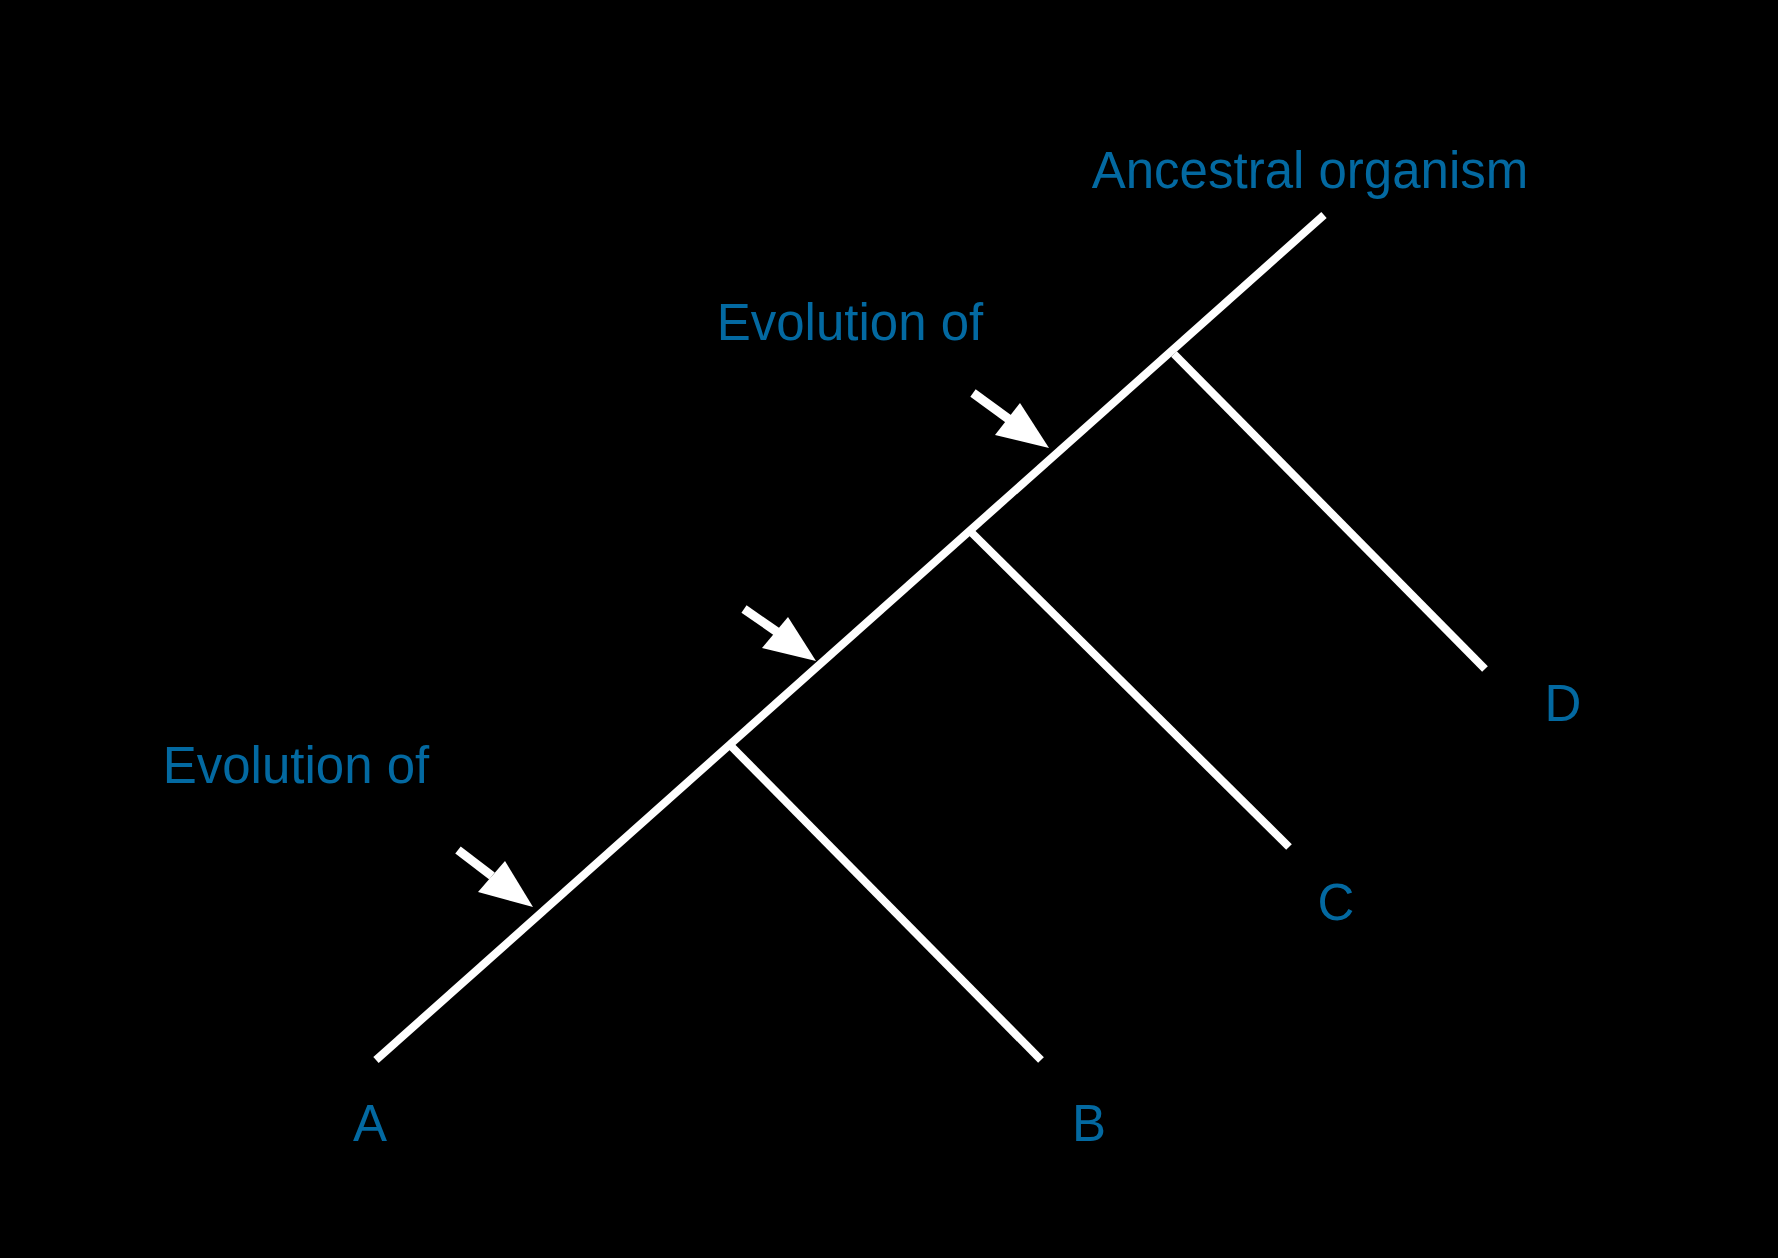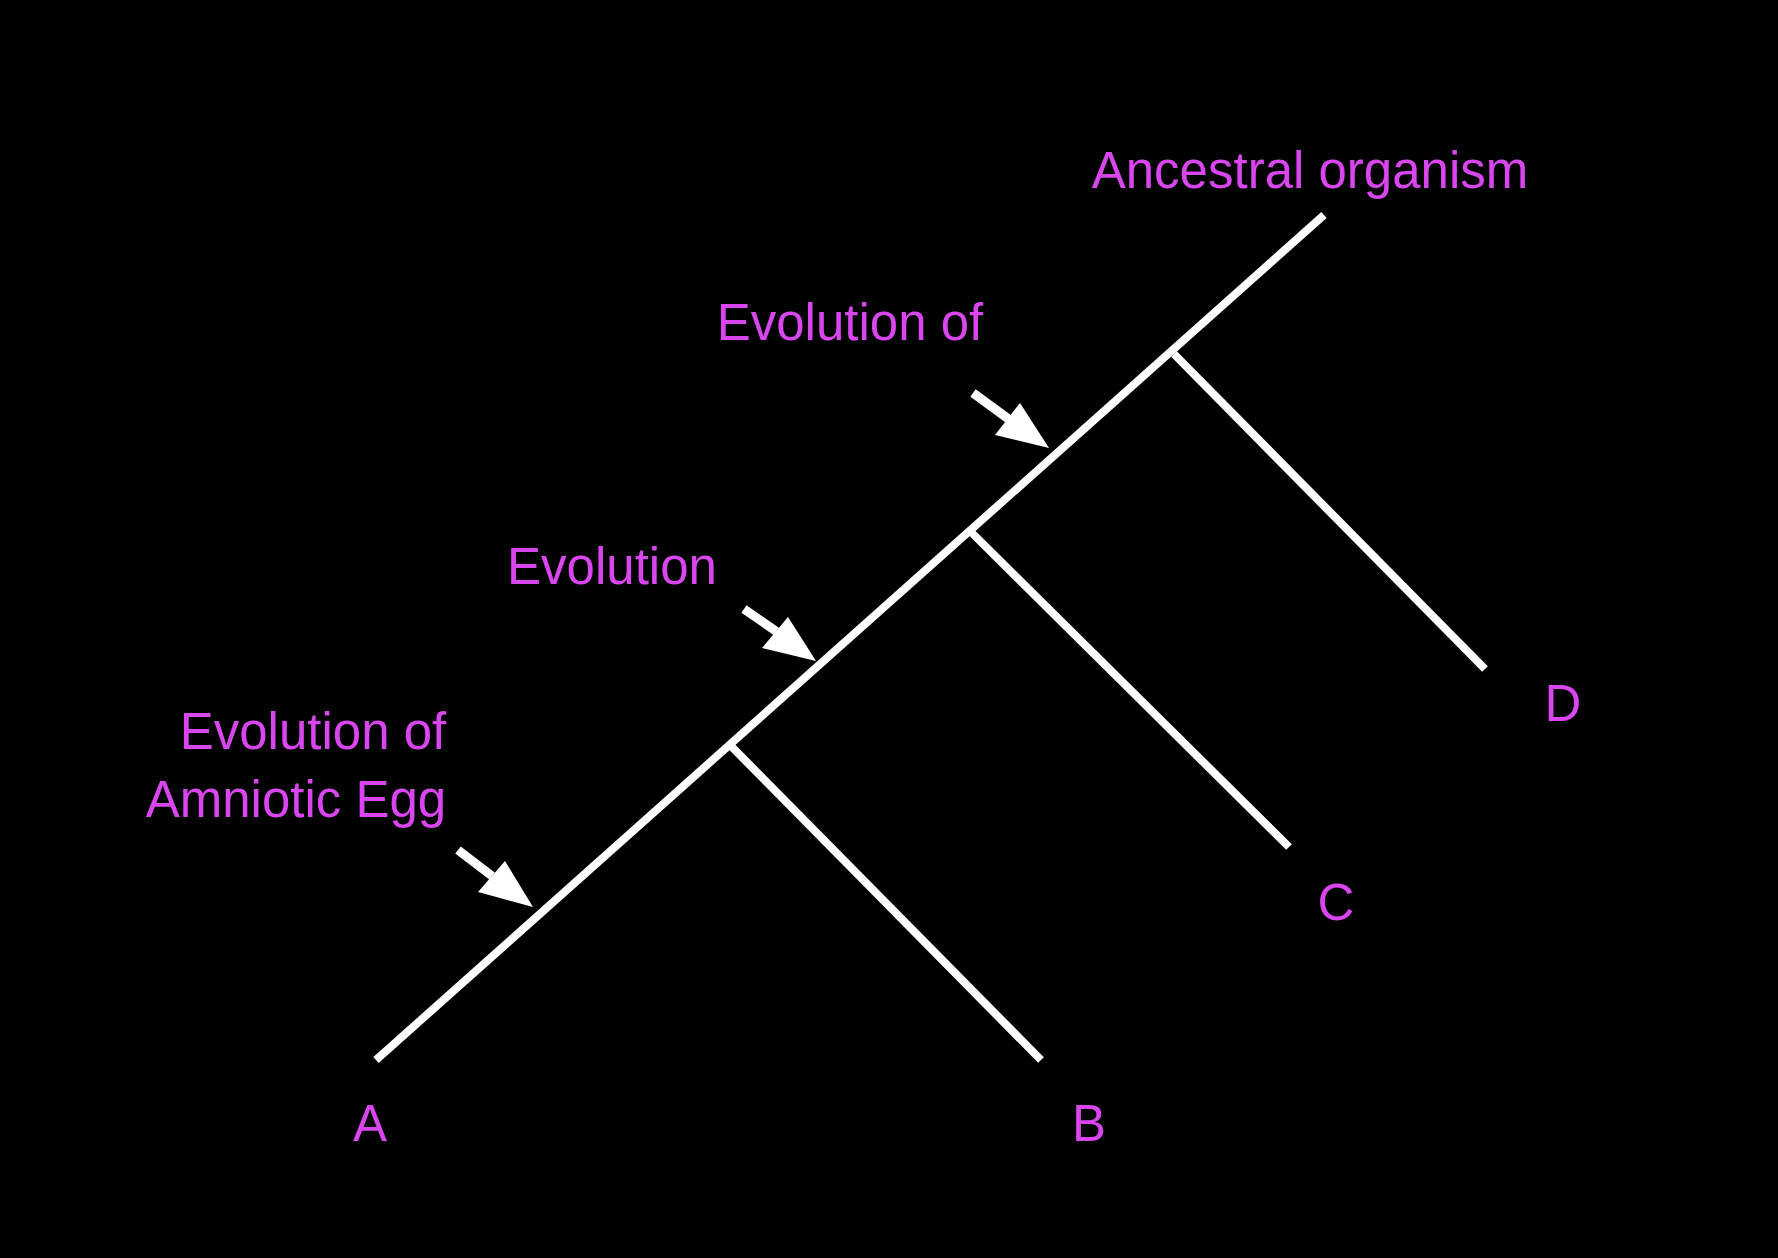--- a/index.html
+++ b/index.html
@@ -1,18 +1,18 @@
 <!DOCTYPE html>
 <html><head>
 <meta charset="utf-8">
 <style>
   html, body { margin:0; padding:0; background:#000; }
   body { width:1778px; height:1258px; overflow:hidden; position:relative; font-family:"Liberation Sans", sans-serif; }
   svg { position:absolute; left:0; top:0; }
-  .lbl { position:absolute; color:#d946ef; font-size:51px; line-height:1; white-space:nowrap; transform:translate(-50%,-50%); text-align:center; }
+  .lbl { position:absolute; color:#0369a1; font-size:51px; line-height:1; white-space:nowrap; transform:translate(-50%,-50%); text-align:center; }
   .ml { line-height:68px;text-align:right; }
 </style>
 </head>
 <body>
 
 <svg width="1778" height="1258" viewBox="0 0 1778 1258">
   <g stroke="#fff" stroke-width="8" stroke-linecap="butt" fill="none">
     <line x1="376" y1="1060" x2="1324" y2="215"></line>
     <line x1="731" y1="746" x2="1041" y2="1060"></line>
     <line x1="972" y1="533" x2="1289" y2="847"></line>
@@ -32,24 +32,22 @@
   </g>
 </svg>
 
 <div class="lbl" style="left:1310px;top:170px;">Ancestral organism</div>
 
 <div class="lbl ml" style="left:850px;top:323px;">
   <div>Evolution of</div>
 </div>
 
 <div class="lbl ml" style="left:612px;top:567px;">
-  <div>Evolution</div>
 </div>
 
 <div class="lbl ml" style="left:296px;top:766px;">
   <div>Evolution of</div>
-  <div>Amniotic Egg</div>
 </div>
 
 <div class="lbl" style="left:370px;top:1123px;">A</div>
 <div class="lbl" style="left:1089px;top:1123px;">B</div>
 <div class="lbl" style="left:1336px;top:902px;">C</div>
 <div class="lbl" style="left:1563px;top:703px;">D</div>
 
 </body></html>

